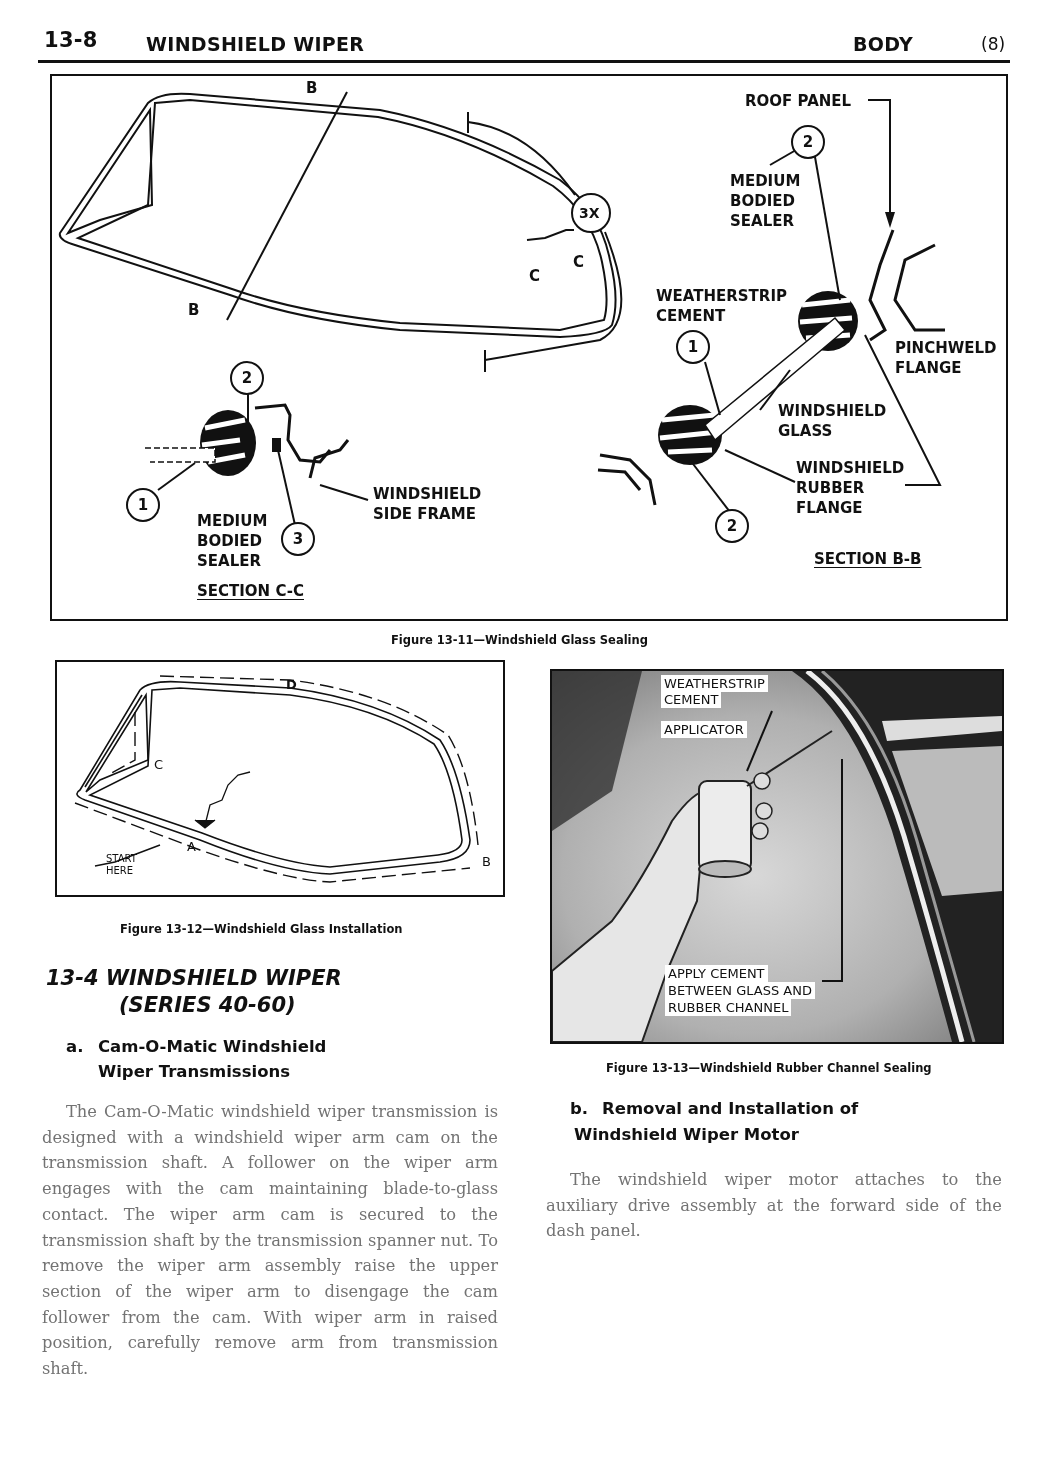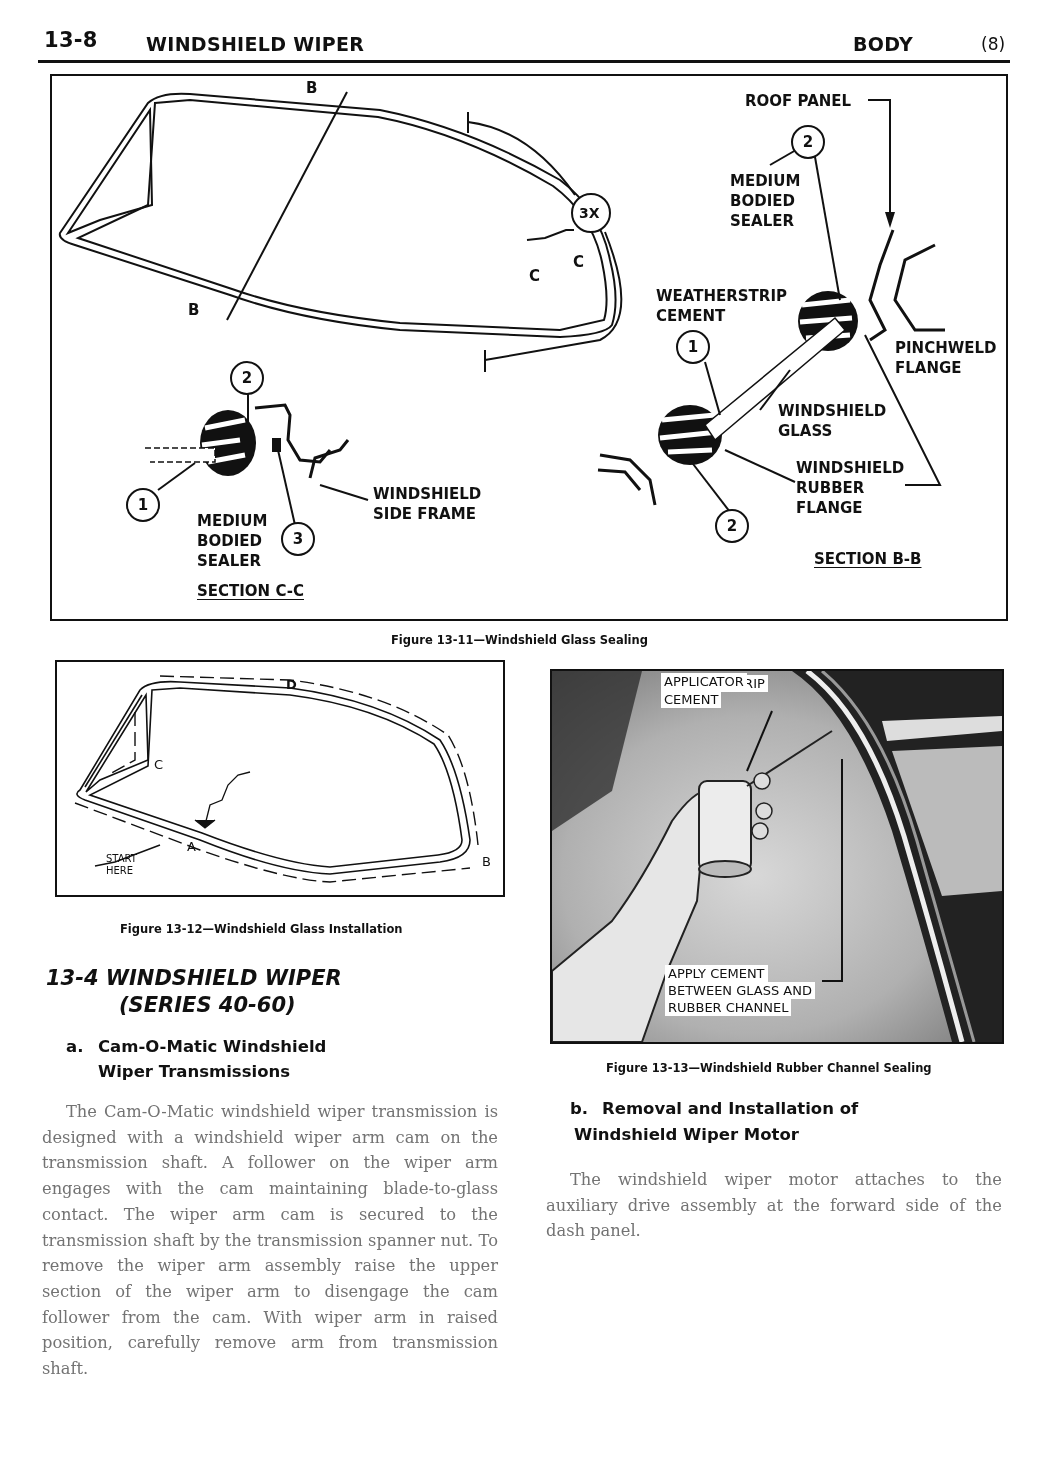--- a/index.html
+++ b/index.html
@@ -162,21 +162,21 @@
     <path d="M195,115 L280,60" stroke="#222" stroke-width="2"></path>
     <circle cx="210" cy="110" r="8" fill="#ddd" stroke="#222" stroke-width="1.5"></circle>
     <circle cx="212" cy="140" r="8" fill="#ddd" stroke="#222" stroke-width="1.5"></circle>
     <circle cx="208" cy="160" r="8" fill="#ddd" stroke="#222" stroke-width="1.5"></circle>
     <path d="M290,88 L290,310 L270,310" fill="none" stroke="#111" stroke-width="2"></path>
     <path d="M220,40 L195,100" fill="none" stroke="#111" stroke-width="2"></path>
   </svg>
 </div>
 <div class="photo-lbl" style="left:661px; top:675px;">WEATHERSTRIP</div>
 <div class="photo-lbl" style="left:661px; top:691px;">CEMENT</div>
-<div class="photo-lbl" style="left:661px; top:673px;">APPLICATOR</div>
+<div class="photo-lbl" style="left:661px; top:721px;">APPLICATOR</div>
 <div class="photo-lbl" style="left:665px; top:965px;">APPLY CEMENT</div>
 <div class="photo-lbl" style="left:665px; top:982px;">BETWEEN GLASS AND</div>
 <div class="photo-lbl" style="left:665px; top:999px;">RUBBER CHANNEL</div>
 <div class="cap" style="left:606px; top:1061px;">Figure 13-13—Windshield Rubber Channel Sealing</div>
 
 <div class="h2" style="left:46px; top:965px;">13-4 WINDSHIELD WIPER</div>
 <div class="h2" style="left:119px; top:992px;">(SERIES 40-60)</div>
 
 <div class="h3" style="left:66px; top:1034px;">a.</div>
 <div class="h3" style="left:98px; top:1034px;">Cam-O-Matic Windshield</div>

